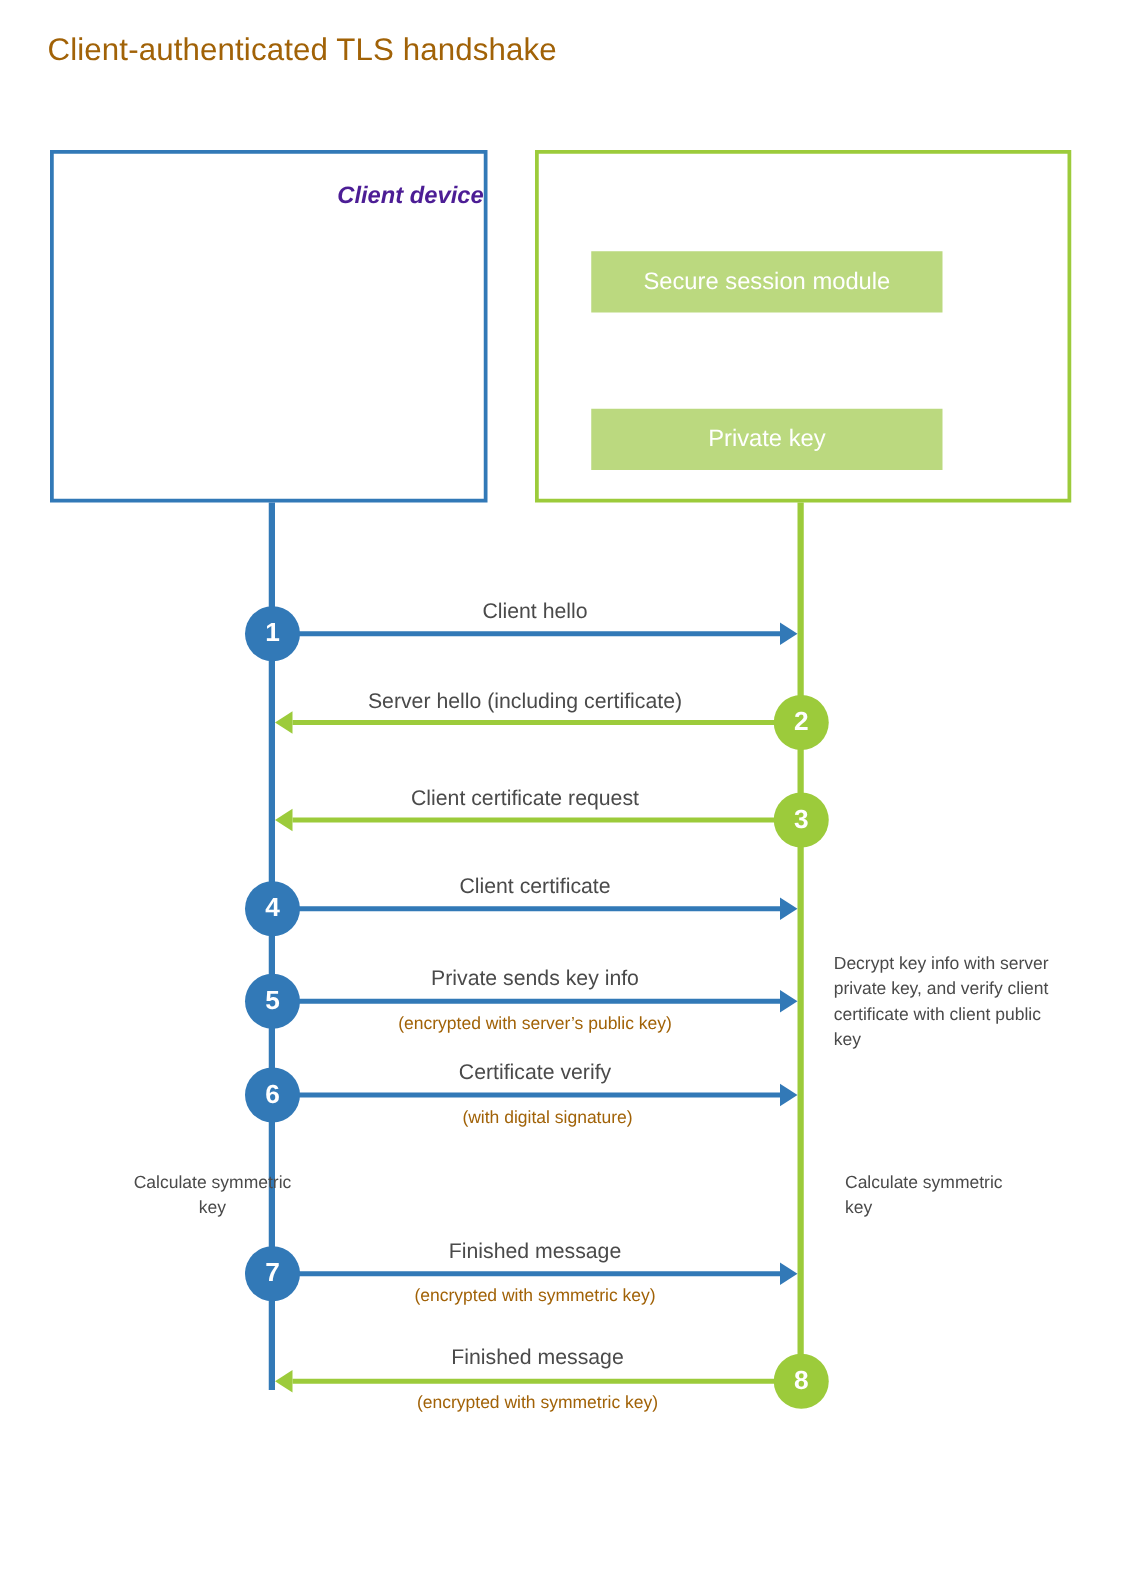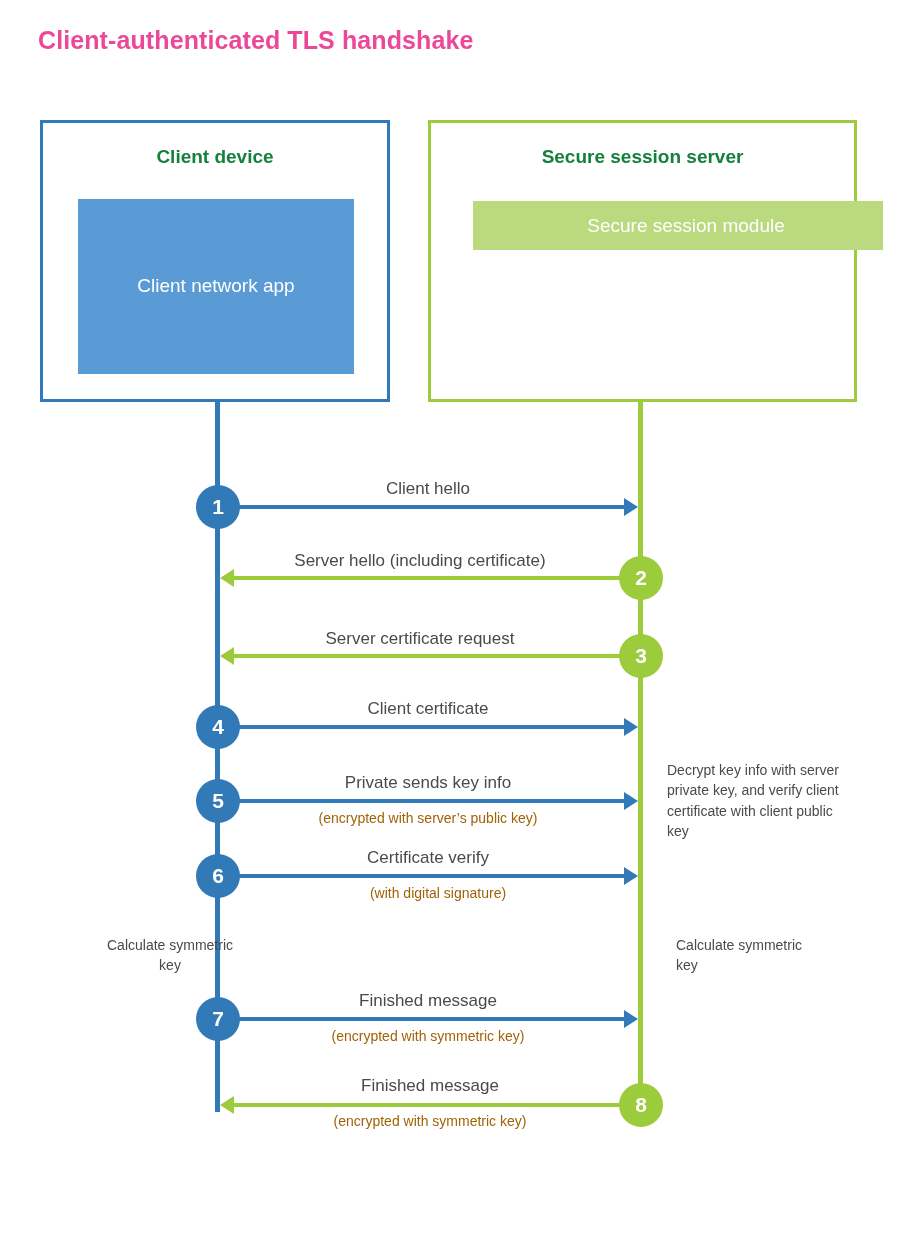--- a/index.html
+++ b/index.html
@@ -14,22 +14,22 @@
     font-family: "Liberation Sans", sans-serif;
     color: #4a4a4a;
     overflow: hidden;
   }
 
   #diagram-title {
     position: absolute;
     left: 38px;
     top: 26px;
     font-size: 25px;
-    font-weight: 700;
-    color: #ec4899;
+    font-weight: 400;
+    color: #a16207;
     letter-spacing: 0.1px;
     white-space: nowrap;
   }
 
   
   .actor-box {
     position: absolute;
     background: #ffffff;
     box-sizing: border-box;
   }
@@ -45,24 +45,25 @@
     top: 120px;
     width: 429px;
     height: 282px;
     border: 3px solid #9ccb3b;
   }
   .actor-title {
     position: absolute;
     left: 0;
     right: 0;
     top: 23px;
-    text-align: center;
+    text-align: right;
     font-size: 19px;
     font-weight: bold;
-    color: #15803d;
+    color: #4c1d95;
+    font-style: italic;
   }
 
   #client-app-box {
     position: absolute;
     left: 35px;
     top: 76px;
     width: 276px;
     height: 175px;
     background: #5b9bd5;
     color: #ffffff;
@@ -70,30 +71,29 @@
     display: flex;
     align-items: center;
     justify-content: center;
     text-align: center;
     line-height: 1.3;
   }
 
   .server-module {
     position: absolute;
     left: 42px;
-    width: 394px;
+    width: 281px;
     height: 49px;
     background: #bbd97f;
     color: #ffffff;
     font-size: 19px;
     display: flex;
     align-items: center;
     justify-content: center;
     text-align: center;
-    padding-left: 16px;
   }
   #server-module-0 { top: 78px; }
   #server-module-1 { top: 141px; }
   #server-module-2 { top: 204px; }
 
   
   #client-lifeline {
     position: absolute;
     left: 215px;
     top: 402px;
@@ -186,42 +186,41 @@
     width: 150px;
   }
 </style>
 </head>
 <body>
 
 <div id="diagram-title">Client-authenticated TLS handshake</div>
 
 <div class="actor-box" id="client-device-box">
   <div class="actor-title">Client device</div>
-  <div id="client-app-box">Client network app</div>
 </div>
 
 <div class="actor-box" id="server-box">
-  <div class="actor-title">Secure session server</div>
   <div class="server-module" id="server-module-0">Secure session module</div>
+  <div class="server-module" id="server-module-2">Private key</div>
 </div>
 
 <div id="client-lifeline"></div>
 <div id="server-lifeline"></div>
 
 <div class="msg-label" style="left:218px; top:479px; width:420px;">Client hello</div>
 <div class="msg-line to-server" style="left:218px; top:505px; width:406px;"></div>
 <div class="arrow-head right" style="left:624px; top:498px;"></div>
 <div class="step-badge client-side" style="left:196px; top:485px;">1</div>
 
 <div class="msg-label" style="left:222px; top:551px; width:396px;">Server hello (including certificate)</div>
 <div class="msg-line to-client" style="left:234px; top:576px; width:406px;"></div>
 <div class="arrow-head left" style="left:220px; top:569px;"></div>
 <div class="step-badge server-side" style="left:619px; top:556px;">2</div>
 
-<div class="msg-label" style="left:222px; top:629px; width:396px;">Server certificate request</div>
+<div class="msg-label" style="left:222px; top:629px; width:396px;">Client certificate request</div>
 <div class="msg-line to-client" style="left:234px; top:654px; width:406px;"></div>
 <div class="arrow-head left" style="left:220px; top:647px;"></div>
 <div class="step-badge server-side" style="left:619px; top:634px;">3</div>
 
 <div class="msg-label" style="left:218px; top:699px; width:420px;">Client certificate</div>
 <div class="msg-line to-server" style="left:218px; top:725px; width:406px;"></div>
 <div class="arrow-head right" style="left:624px; top:718px;"></div>
 <div class="step-badge client-side" style="left:196px; top:705px;">4</div>
 
 <div class="msg-label" style="left:218px; top:773px; width:420px;">Private sends key info</div>

